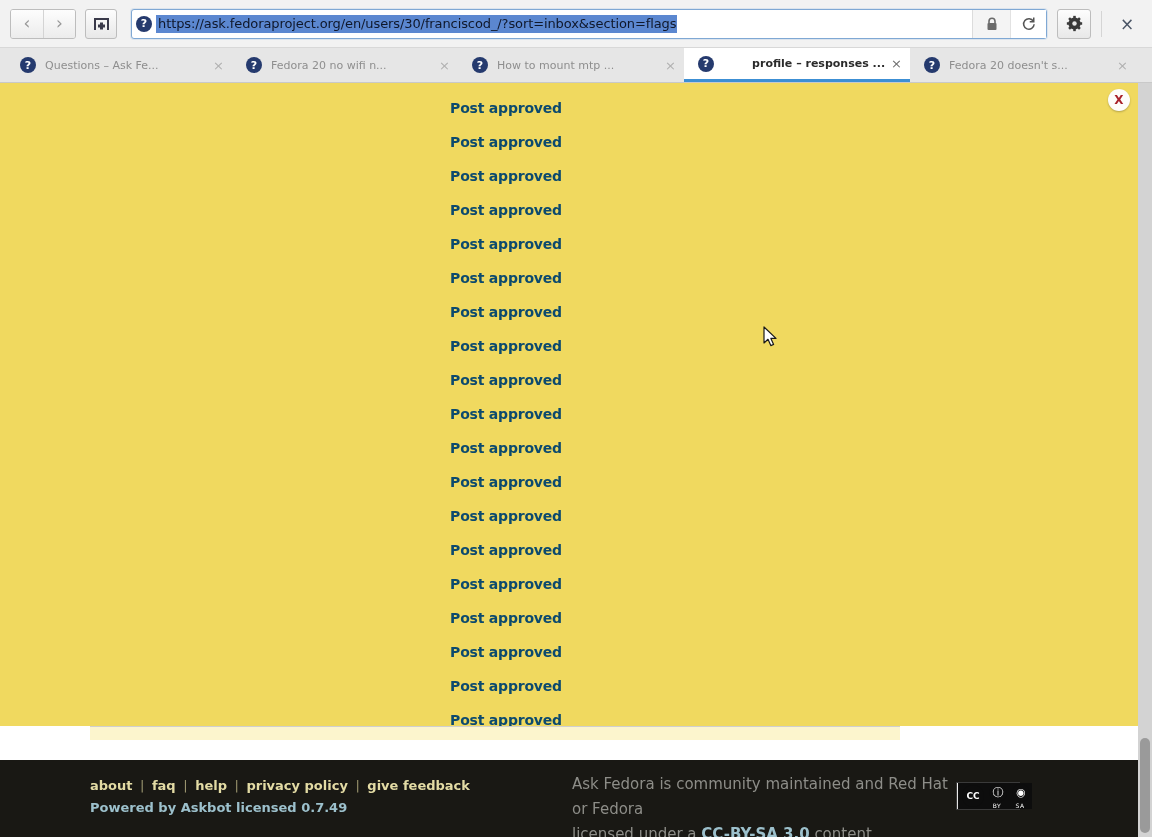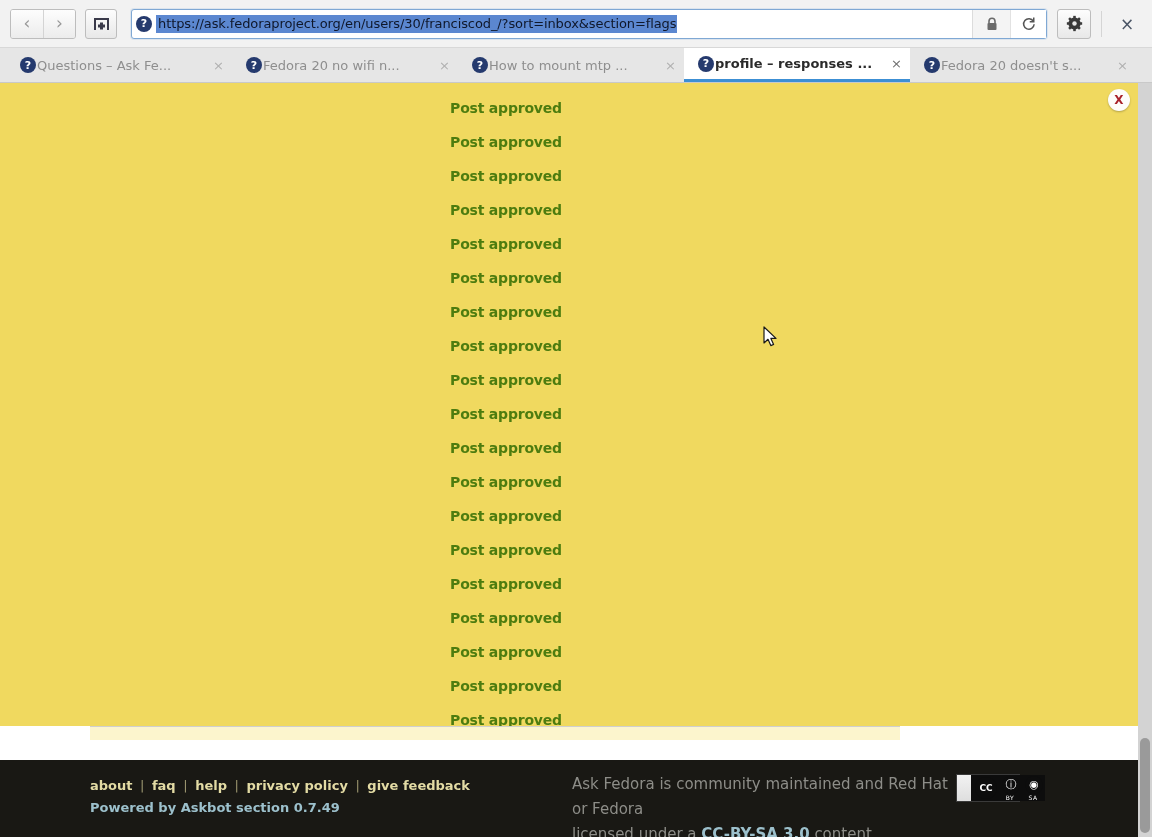--- a/index.html
+++ b/index.html
@@ -134,40 +134,40 @@
     width: 226px;
     height: 34px;
     display: flex;
     align-items: center;
     padding: 0 8px 0 14px;
     background: #e6e6e6;
     position: relative;
   }
   .tab .fav { flex: 0 0 16px; }
   .tab-title {
-    margin-left: 1px;
-    font-size: 13px;
+    margin-left: 9px;
+    font-size: 11px;
     color: #8e8e8e;
     white-space: nowrap;
     overflow: hidden;
     text-overflow: ellipsis;
     flex: 1;
   }
   .tab-close {
     margin-left: 6px;
     font-size: 13px;
     color: #b0b0b0;
     flex: 0 0 auto;
   }
   .tab.active {
     background: #ffffff;
     border-bottom: 3px solid #3c8fd4;
     height: 34px;
   }
-  .tab.active .tab-title { color: #2b2b2b; font-weight: bold; }
+  .tab.active .tab-title { color: #2b2b2b; font-weight: bold; text-align: right; }
   .tab.active .tab-close { color: #6f6f6f; }
 
   
   #viewport {
     position: relative;
     width: 1152px;
     height: 755px;
     background: #ffffff;
     overflow: hidden;
   }
@@ -182,21 +182,21 @@
     position: relative;
     width: 1138px;
     height: 643px;
     background: #f0d95f;
     padding-top: 8px;
   }
   .post-row {
     text-align: center;
     font-size: 14px;
     font-weight: bold;
-    color: #4d7c0f;
+    color: #0c4a6e;
     line-height: 34px;
     height: 34px;
     font-family: "DejaVu Sans", "Liberation Sans", sans-serif;
     letter-spacing: -0.2px;
     padding-right: 126px;
   }
   #close-x {
     position: absolute;
     right: 8px; top: 6px;
     width: 22px; height: 22px;
@@ -264,28 +264,28 @@
     width: 380px;
     text-align: left;
     font-size: 15px;
     color: #8d8d88;
     line-height: 1.65;
   }
   #footer-right .cc-link { color: #9cc0cc; font-weight: bold; }
   #cc-badge {
     position: absolute;
     right: 118px;
-    top: 14px;
+    top: 22px;
     width: 64px; height: 28px;
     background: linear-gradient(#f2f2f2, #dedede);
     border: 1px solid #3a3a3a;
     display: flex;
     align-items: center;
     justify-content: flex-start;
-    padding-left: 14px;
+    padding-left: 1px;
   }
   .cc-disc {
     width: 22px; height: 22px; border-radius: 50%;
     background: #0d0d0d; color: #ffffff;
     font-size: 9px; font-weight: bold;
     display: flex; align-items: center; justify-content: center;
     margin-left: 2px;
     font-family: "DejaVu Sans", sans-serif;
   }
   .cc-small {
@@ -459,21 +459,21 @@
           <span>about</span>
           <span class="sep">|</span>
           <span>faq</span>
           <span class="sep">|</span>
           <span>help</span>
           <span class="sep">|</span>
           <span>privacy policy</span>
           <span class="sep">|</span>
           <span>give feedback</span>
         </div>
-        <div id="powered">Powered by Askbot section 0.7.49</div>
+        <div id="powered">Powered by Askbot licensed 0.7.49</div>
       </div>
 
       <div id="footer-right">
         <div>Ask Fedora is community maintained and Red Hat or Fedora</div>
         <div><span>licensed under a </span><span class="cc-link">CC-BY-SA 3.0</span><span> content.</span></div>
       </div>
 
       <div id="cc-badge">
         <div id="cc-inner">
           <div class="cc-disc">CC</div>

